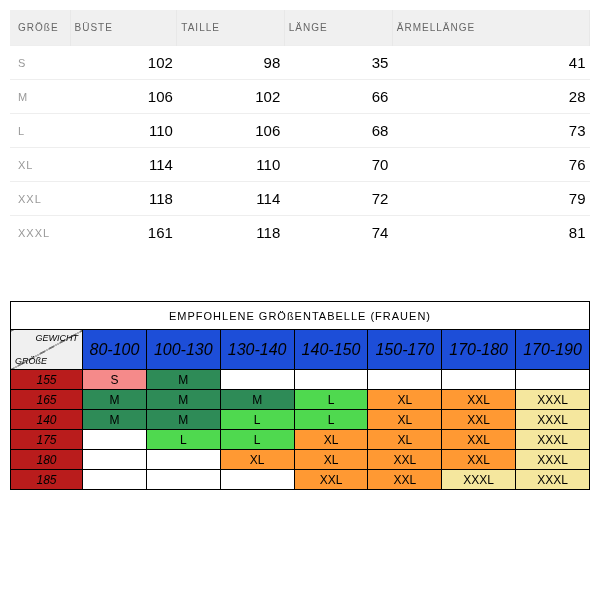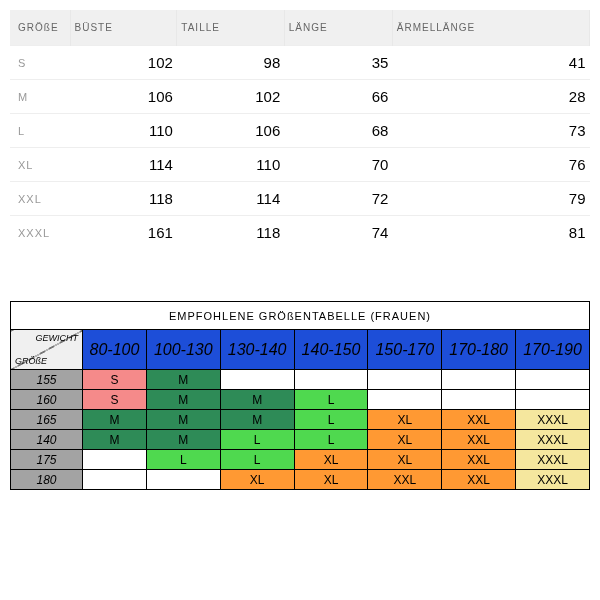--- a/index.html
+++ b/index.html
@@ -66,21 +66,21 @@
     position: relative;
     width: 72px;
     height: 40px !important;
     padding: 0 !important;
     background: linear-gradient(to bottom right, #f0f0f0 49.5%, #000 49.5%, #000 50.5%, #f0f0f0 50.5%);
     font-size: 9px;
   }
   .diag-top { position: absolute; top: 3px; right: 4px; }
   .diag-bot { position: absolute; bottom: 3px; left: 4px; }
   .wh { background: #1d4ed8; font-size: 16px; }
-  .hh { background: #a3a3a3; font-size: 12px; text-align: center; width: 52px; }
+  .hh { background: #b91c1c; font-size: 12px; text-align: center; width: 52px; }
   .c-pink   { background: #f58a8a; }
   .c-dgreen { background: #2e8b57; color: #000; }
   .c-lgreen { background: #4fd94f; }
   .c-orange { background: #ff9933; }
   .c-yellow { background: #f5e79e; }
   .rec-table th { font-weight: normal; font-style: italic; }
 </style>
 </head>
 <body>
 
@@ -166,30 +166,20 @@
         <th class="hh">155</th>
         <td class="c-pink">S</td>
         <td class="c-dgreen">M</td>
         <td></td>
         <td></td>
         <td></td>
         <td></td>
         <td></td>
       </tr>
       <tr>
-        <th class="hh">160</th>
-        <td class="c-pink">S</td>
-        <td class="c-dgreen">M</td>
-        <td class="c-dgreen">M</td>
-        <td class="c-lgreen">L</td>
-        <td></td>
-        <td></td>
-        <td></td>
-      </tr>
-      <tr>
         <th class="hh">165</th>
         <td class="c-dgreen">M</td>
         <td class="c-dgreen">M</td>
         <td class="c-dgreen">M</td>
         <td class="c-lgreen">L</td>
         <td class="c-orange">XL</td>
         <td class="c-orange">XXL</td>
         <td class="c-yellow">XXXL</td>
       </tr>
       <tr>
@@ -213,16 +203,26 @@
         <td class="c-yellow">XXXL</td>
       </tr>
       <tr>
         <th class="hh">180</th>
         <td></td>
         <td></td>
         <td class="c-orange">XL</td>
         <td class="c-orange">XL</td>
         <td class="c-orange">XXL</td>
         <td class="c-orange">XXL</td>
+        <td class="c-yellow">XXXL</td>
+      </tr>
+      <tr>
+        <th class="hh">185</th>
+        <td></td>
+        <td></td>
+        <td></td>
+        <td class="c-orange">XXL</td>
+        <td class="c-orange">XXL</td>
+        <td class="c-yellow">XXXL</td>
         <td class="c-yellow">XXXL</td>
       </tr>
     </tbody>
 </table>
 
 </body></html>

